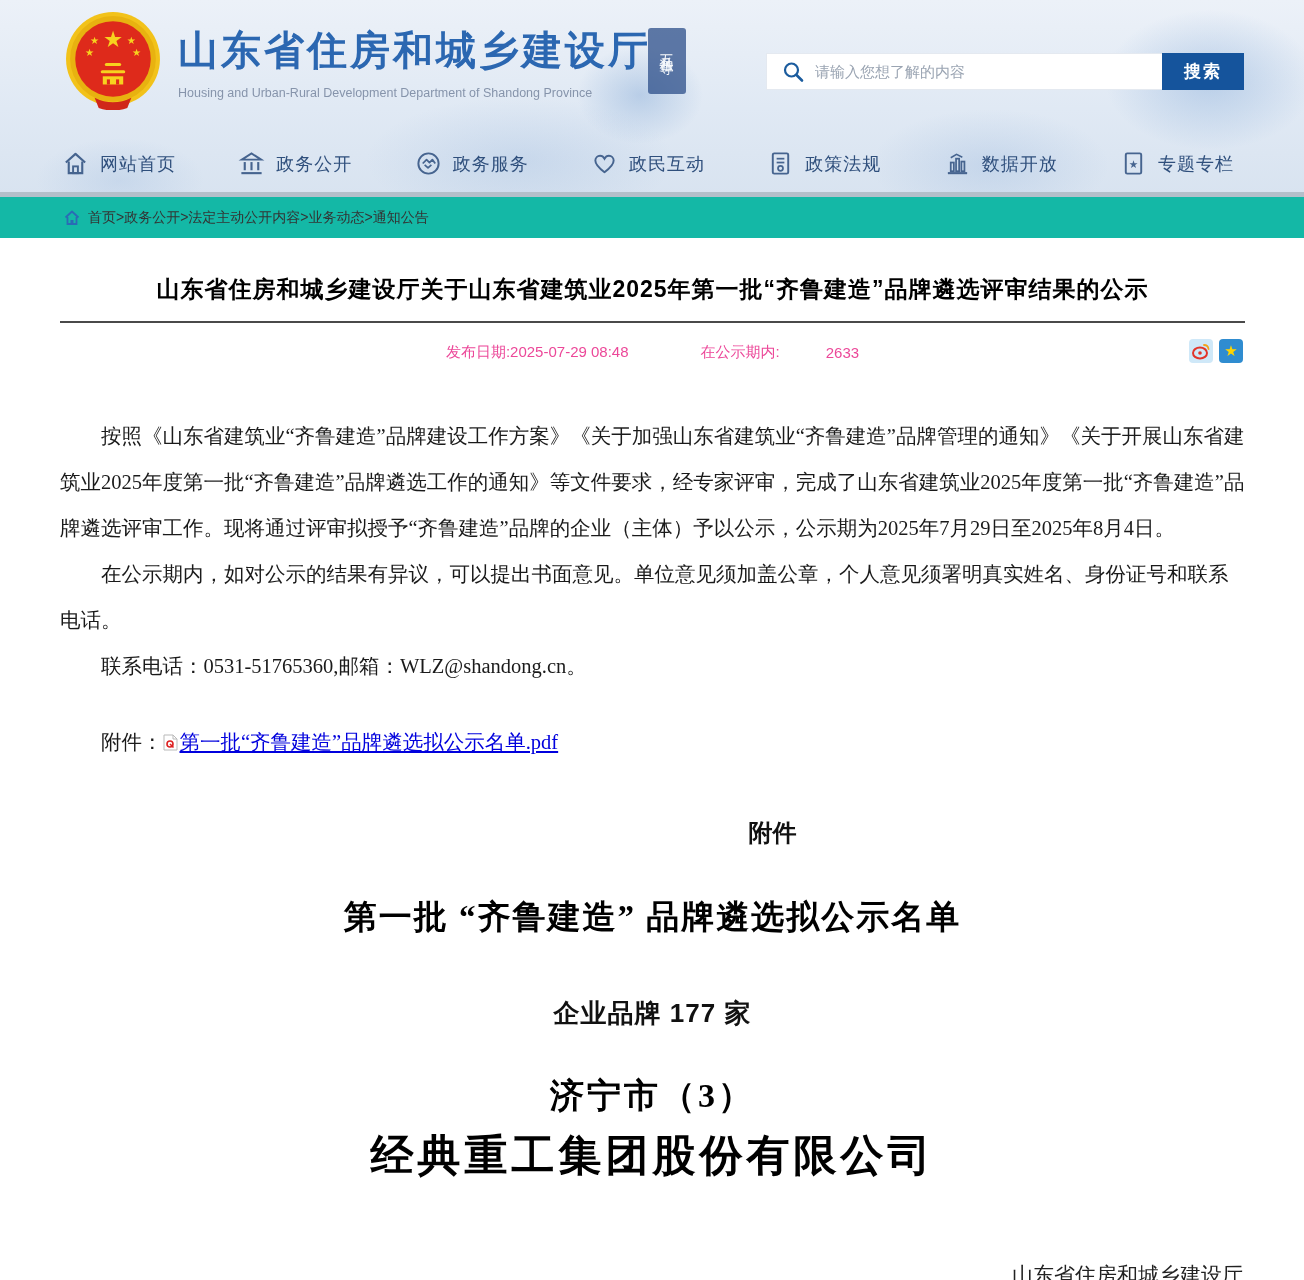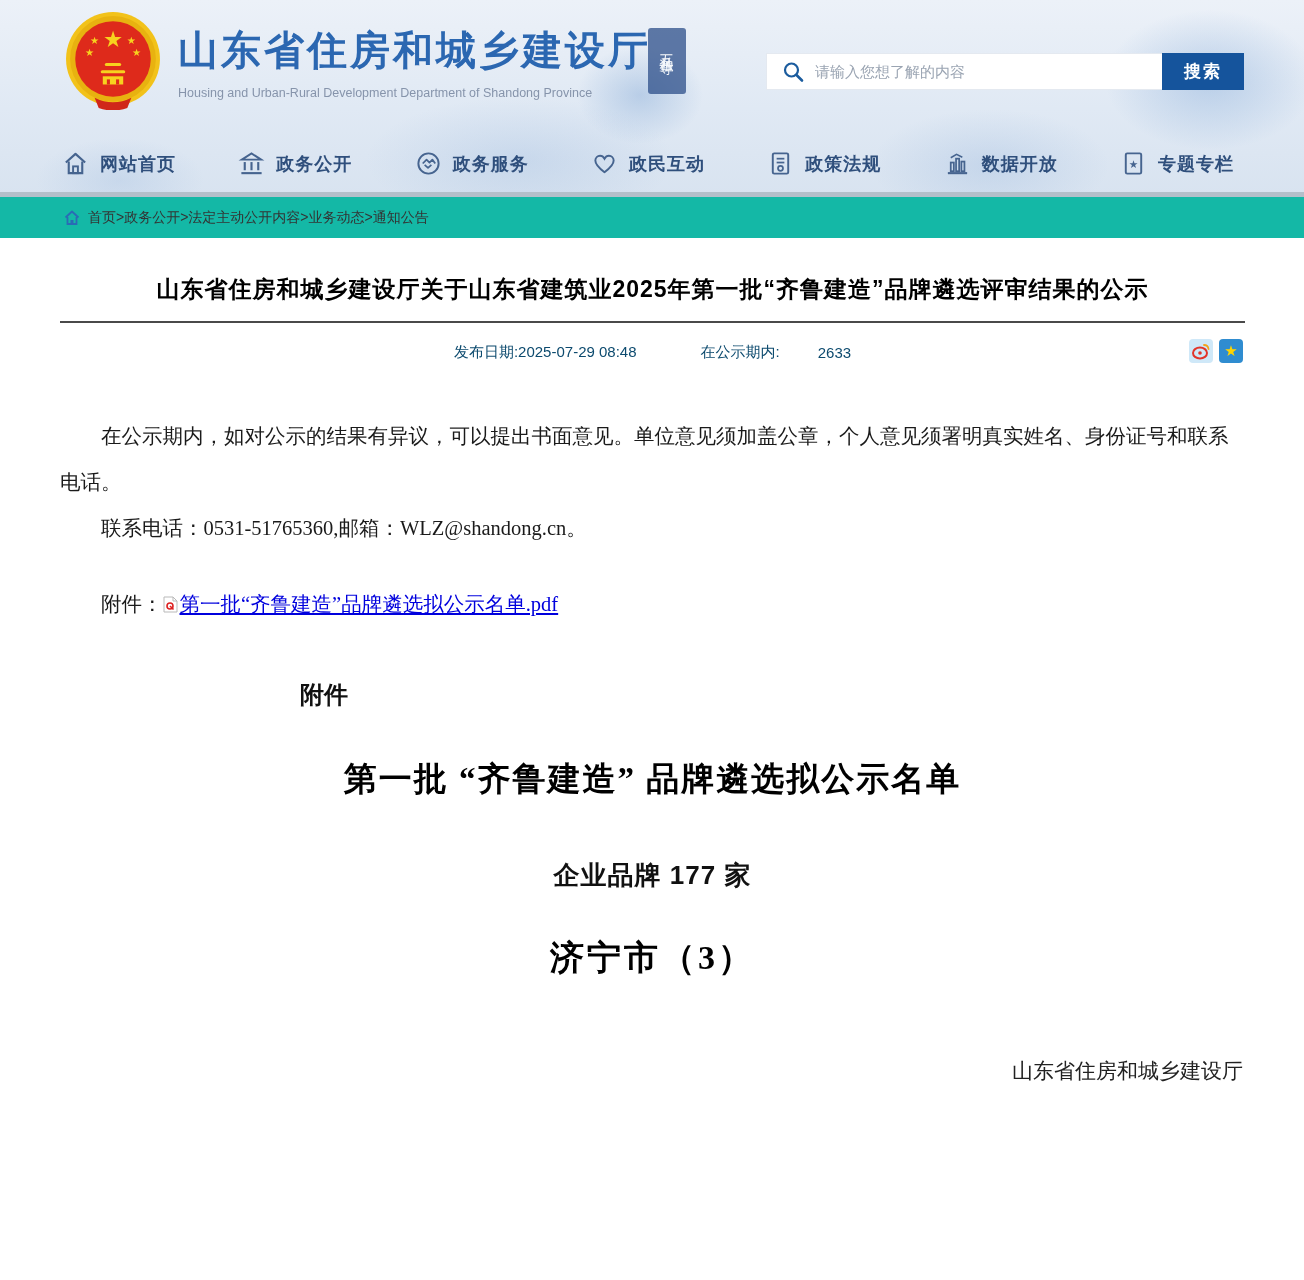--- a/index.html
+++ b/index.html
@@ -50,40 +50,40 @@
   }
 
   
   .nav {
     position:absolute; left:0; bottom:0; width:100%; height:62px;
     display:flex; align-items:center; justify-content:space-between;
     padding:0 70px 0 62px; border-bottom:5px solid #b3bfca;
   }
   .nav-item { display:flex; align-items:center; gap:11px; cursor:pointer; }
   .nav-item svg { flex:0 0 auto; }
-  .nav-label { font-size:18px; font-weight:bold; color:#2f4f7c; letter-spacing:1px; }
+  .nav-label { font-size:18px; font-weight:normal; color:#2f4f7c; letter-spacing:1px; }
 
   
   .breadcrumb {
     width:100%; height:41px; background:#14b8a6;
     display:flex; align-items:center; padding-left:64px; gap:8px;
   }
   .breadcrumb-path { font-size:14px; color:#333; cursor:pointer; }
 
   
   .content { width:100%; padding:0 59px 0 60px; background:#fff; }
   .article-title {
     padding:36px 20px 16px; text-align:center;
     font-size:23px; font-weight:bold; color:#000; letter-spacing:1px;
   }
   .title-rule { border:none; border-top:2px solid #4a4a4a; }
   .meta-row {
     position:relative; margin-top:16px; height:26px;
-    display:flex; align-items:center; justify-content:center; gap:0;
-    font-size:15px; color:#0c4a6e;
+    display:flex; align-items:center; justify-content:center; gap:8px;
+    font-size:15px; color:#ec4899;
   }
   .meta-views-label { margin-left:64px; }
   .meta-views-count { margin-left:38px; }
   .share-icons { position:absolute; right:2px; top:0; display:flex; gap:6px; }
   .share-icons svg { cursor:pointer; }
 
   .article-body {
     margin-top:48px; font-family:"Liberation Serif","DejaVu Serif",serif;
     font-size:20.5px; color:#1a1a1a; line-height:46px;
   }
@@ -92,21 +92,21 @@
     margin-top:30px; text-indent:2em;
     font-family:"Liberation Serif","DejaVu Serif",serif;
     font-size:20.5px; line-height:46px; color:#1a1a1a;
   }
   .attach-link { color:#0000dd; text-decoration:underline; cursor:pointer; }
   .pdf-icon { vertical-align:-2px; margin-right:2px; }
 
   
   .preview-heading {
     margin-top:52px; padding-left:240px;
-    font-size:24px; font-weight:bold; color:#111;
+    font-size:24px; font-weight:bold; color:#111;text-align:center;
   }
   .preview-doc-title {
     margin-top:46px; text-align:center;
     font-family:"Liberation Serif","DejaVu Serif",serif;
     font-size:33px; font-weight:bold; color:#000; letter-spacing:2px;
   }
   .preview-brand-count {
     margin-top:56px; text-align:center;
     font-size:26px; font-weight:bold; color:#111; letter-spacing:1px;
   }
@@ -254,37 +254,39 @@
         <path d="M15 6 Q19 6 19.5 10" fill="none" stroke="#f5a21b" stroke-width="1.8" stroke-linecap="round"></path>
       </svg>
       <svg width="24" height="24" viewBox="0 0 24 24">
         <rect x="0" y="0" width="24" height="24" rx="4" fill="#2f8cd0"></rect>
         <text x="12" y="17" text-anchor="middle" font-size="15" fill="#ffd400" font-family="'DejaVu Sans',sans-serif">★</text>
       </svg>
     </span>
   </div>
 
   <div class="article-body">
+    <p>按照《山东省建筑业“齐鲁建造”品牌建设工作方案》《关于加强山东省建筑业“齐鲁建造”品牌管理的通知》《关于开展山东省建筑业2025年度第一批“齐鲁建造”品牌遴选工作的通知》等文件要求，经专家评审，完成了山东省建筑业2025年度第一批“齐鲁建造”品牌遴选评审工作。现将通过评审拟授予“齐鲁建造”品牌的企业（主体）予以公示，公示期为2025年7月29日至2025年8月4日。</p>
     <p>在公示期内，如对公示的结果有异议，可以提出书面意见。单位意见须加盖公章，个人意见须署明真实姓名、身份证号和联系电话。</p>
     <p>联系电话：0531-51765360,邮箱：WLZ@shandong.cn。</p>
   </div>
 
   <div class="attach-line">
     <span>附件：</span><svg class="pdf-icon" width="15" height="17" viewBox="0 0 15 17">
         <path d="M1 1 H10 L14 5 V16 H1 Z" fill="#fff" stroke="#b9b9b9" stroke-width="1"></path>
         <path d="M10 1 L10 5 L14 5" fill="none" stroke="#b9b9b9" stroke-width="1"></path>
         <circle cx="7" cy="10" r="3" fill="none" stroke="#d22" stroke-width="1.6"></circle>
         <path d="M7 10 L10.5 13.5" stroke="#d22" stroke-width="1.6"></path>
       </svg><a class="attach-link">第一批“齐鲁建造”品牌遴选拟公示名单.pdf</a>
   </div>
 
   <div>
     <div class="preview-heading">附件</div>
     <div class="preview-doc-title">第一批 “齐鲁建造” 品牌遴选拟公示名单</div>
     <div class="preview-brand-count">企业品牌 177 家</div>
     <div class="preview-city">济宁市（3）</div>
+    <div class="preview-company">经典重工集团股份有限公司</div>
     <div class="signature-block">
       <div>山东省住房和城乡建设厅</div>
 
     </div>
   </div>
 
 </div>
 
 </body></html>

